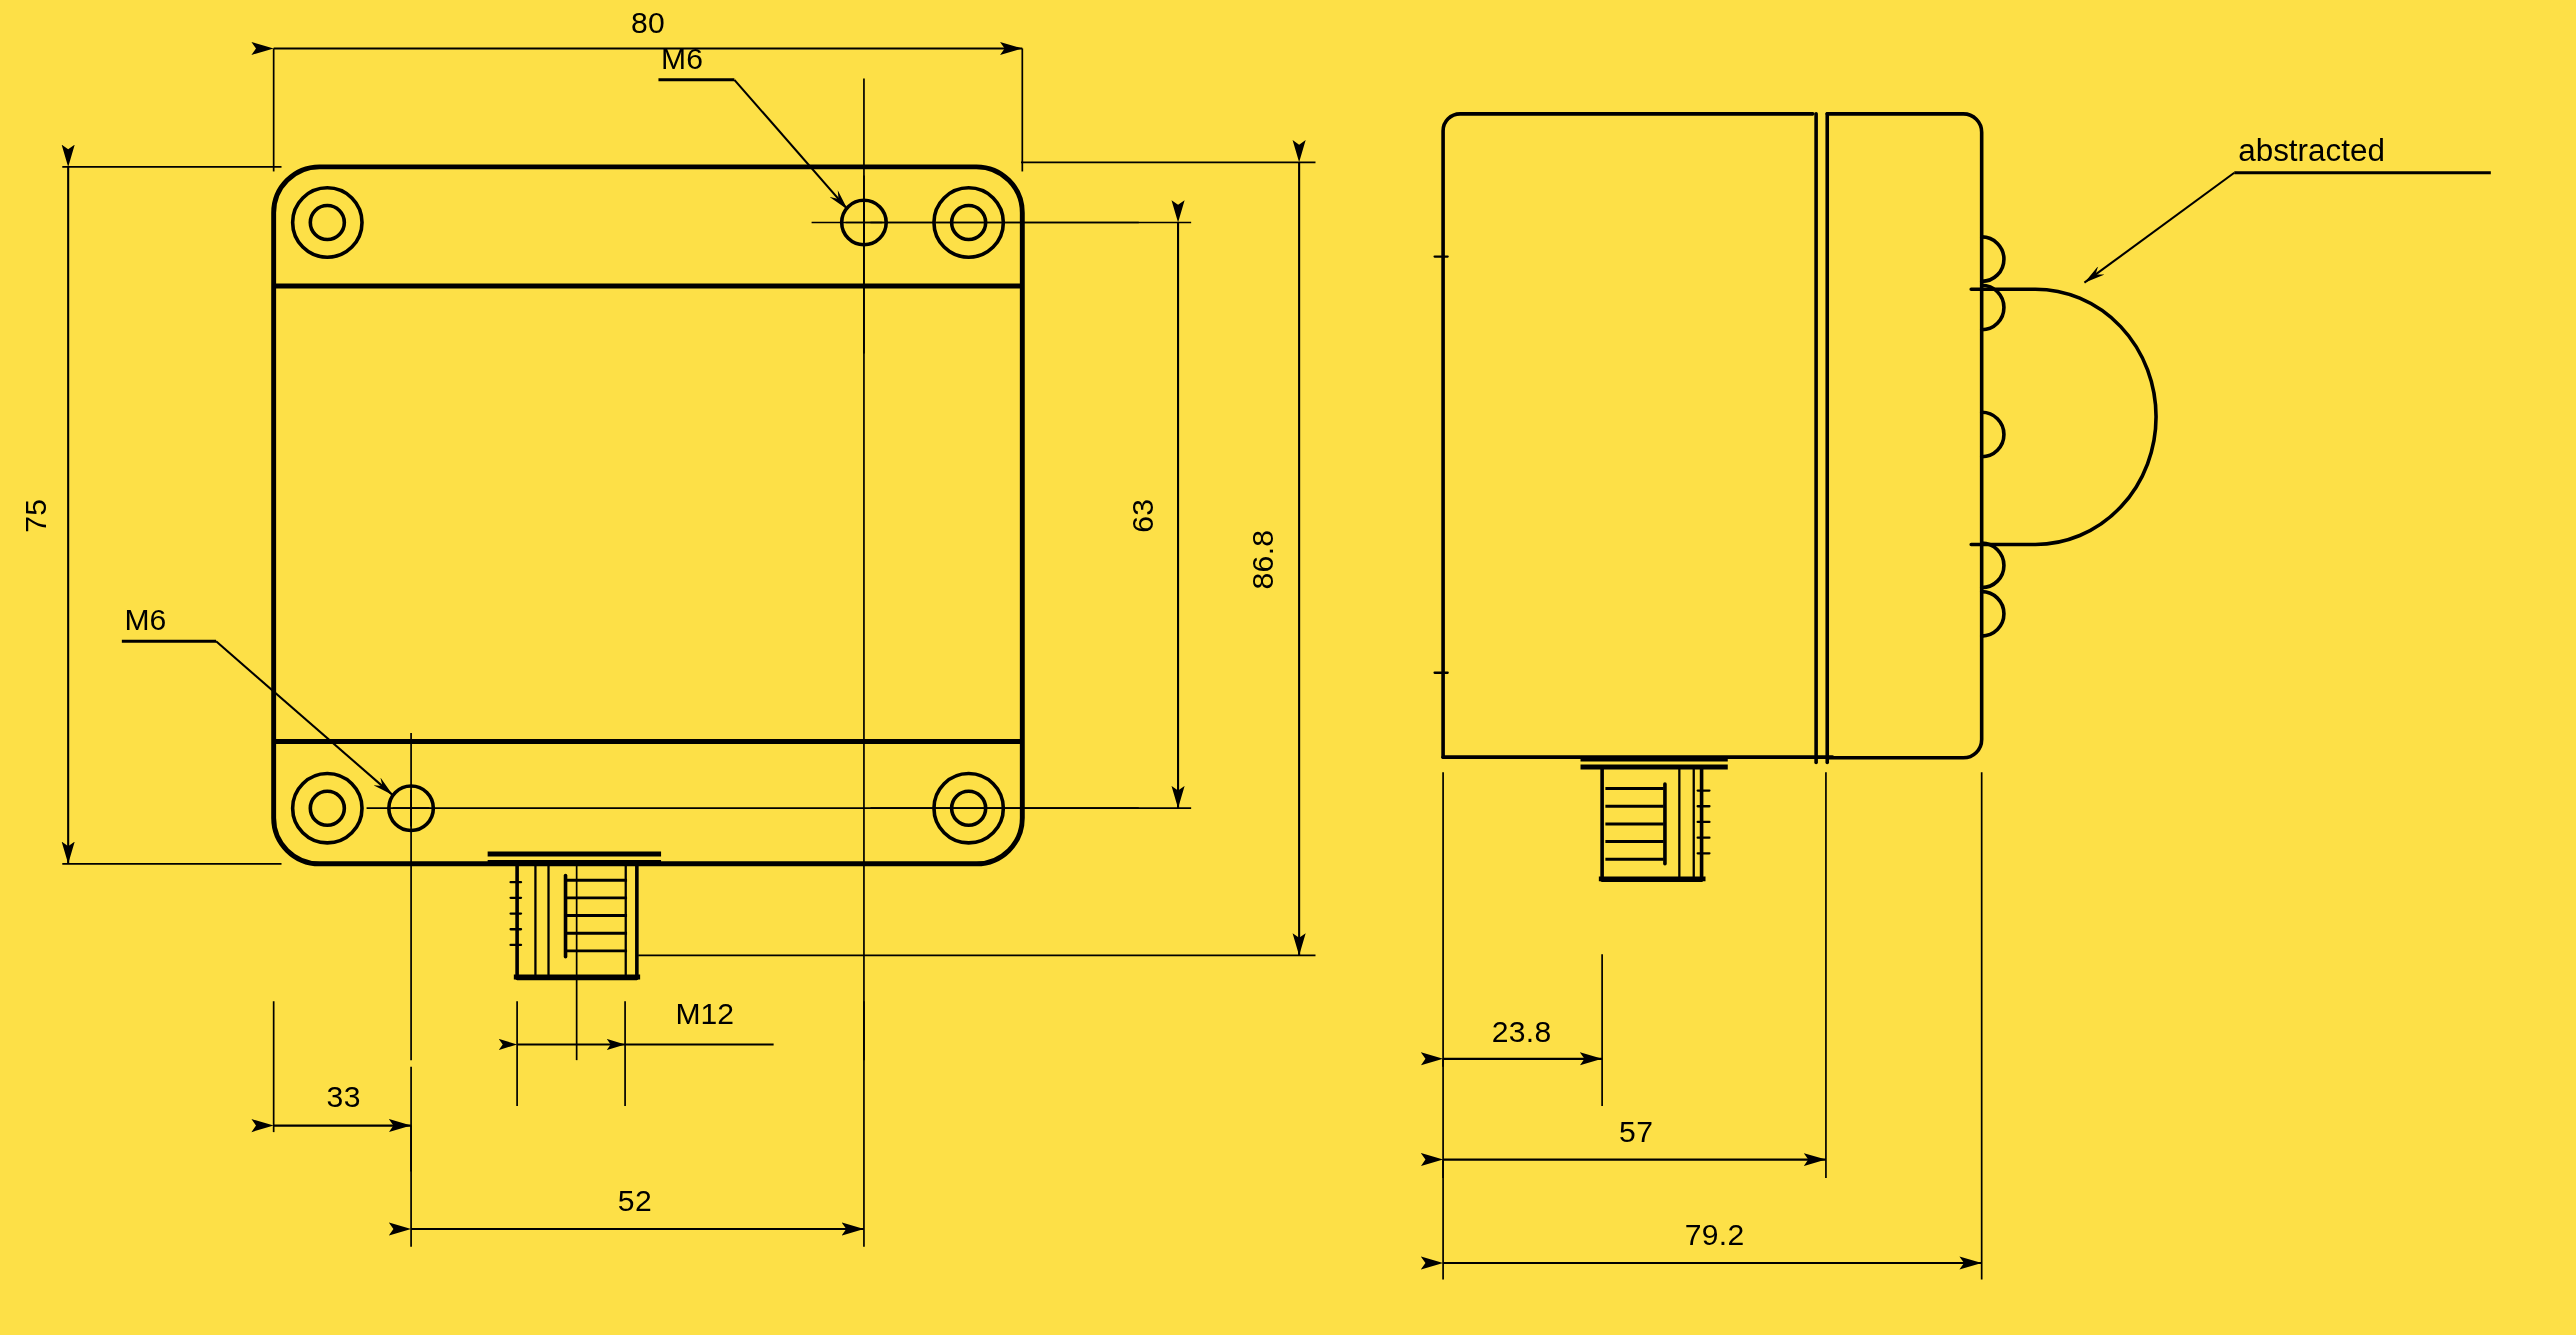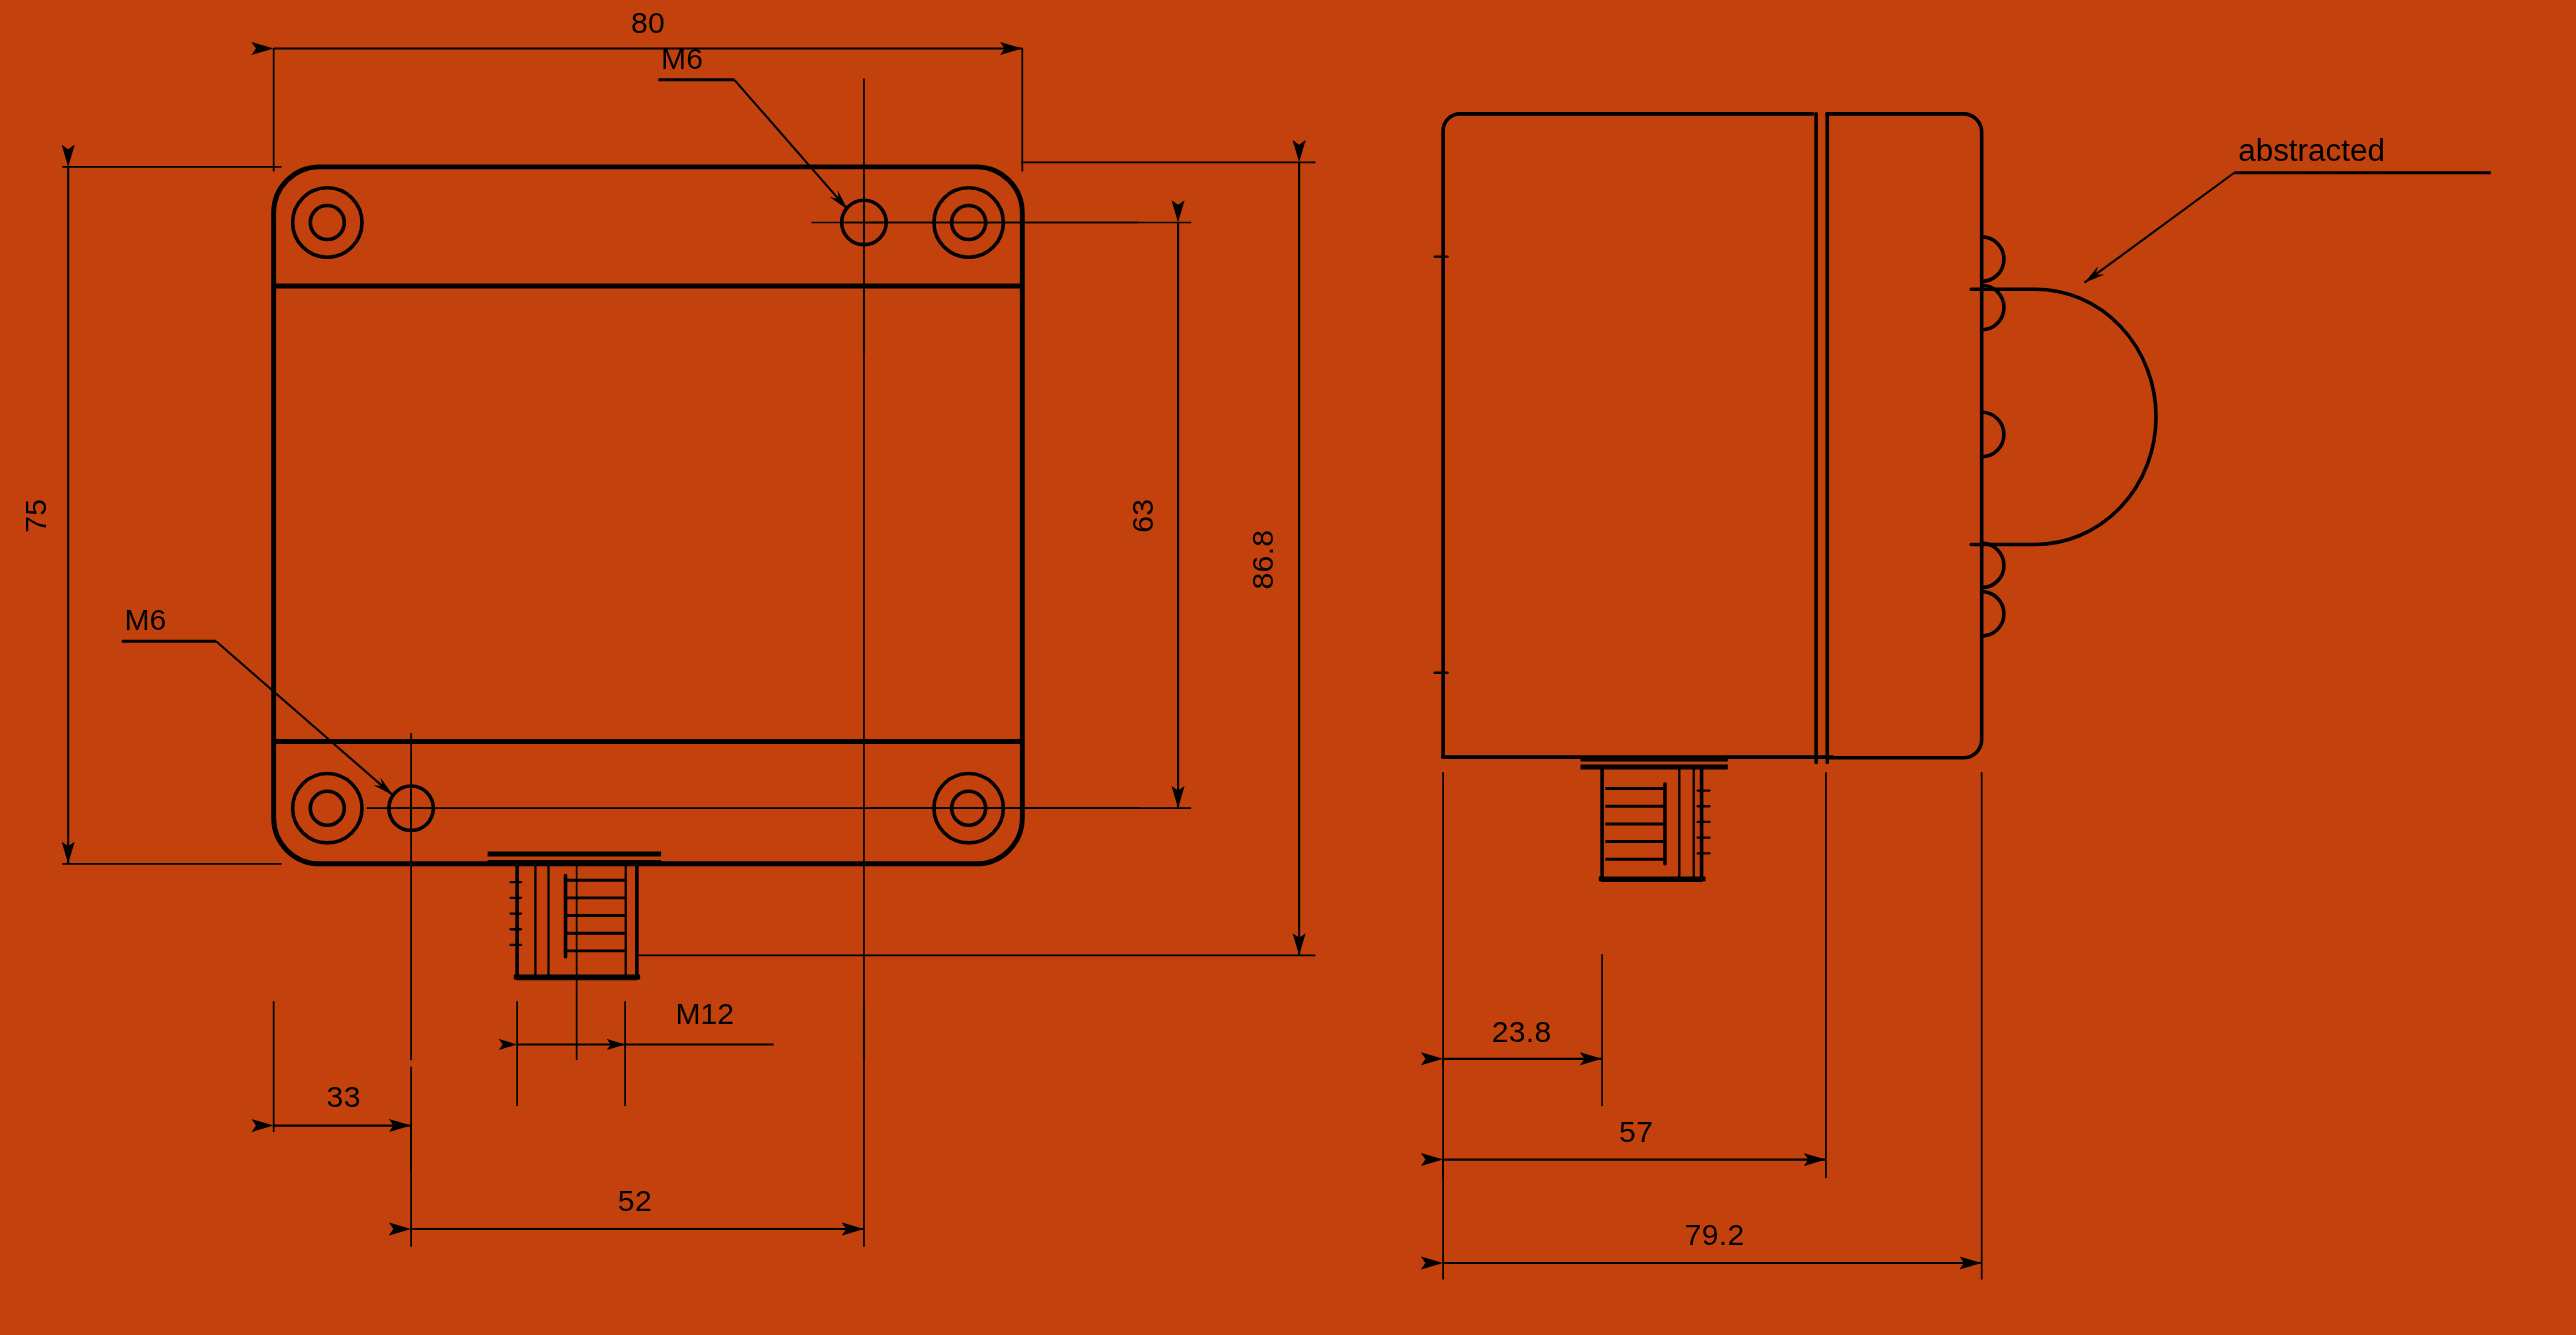--- a/index.html
+++ b/index.html
@@ -8,21 +8,21 @@
     padding: 0;
     background: #ffffff;
   }
   body {
     font-family: "Liberation Sans", sans-serif;
   }
   #stage {
     position: relative;
     width: 2576px;
     height: 1335px;
-    background: #c2410c;
+    background: #fde047;
     overflow: hidden;
   }
   #drawing {
     position: absolute;
     left: 0;
     top: 0;
     width: 2576px;
     height: 1335px;
   }
   text {

